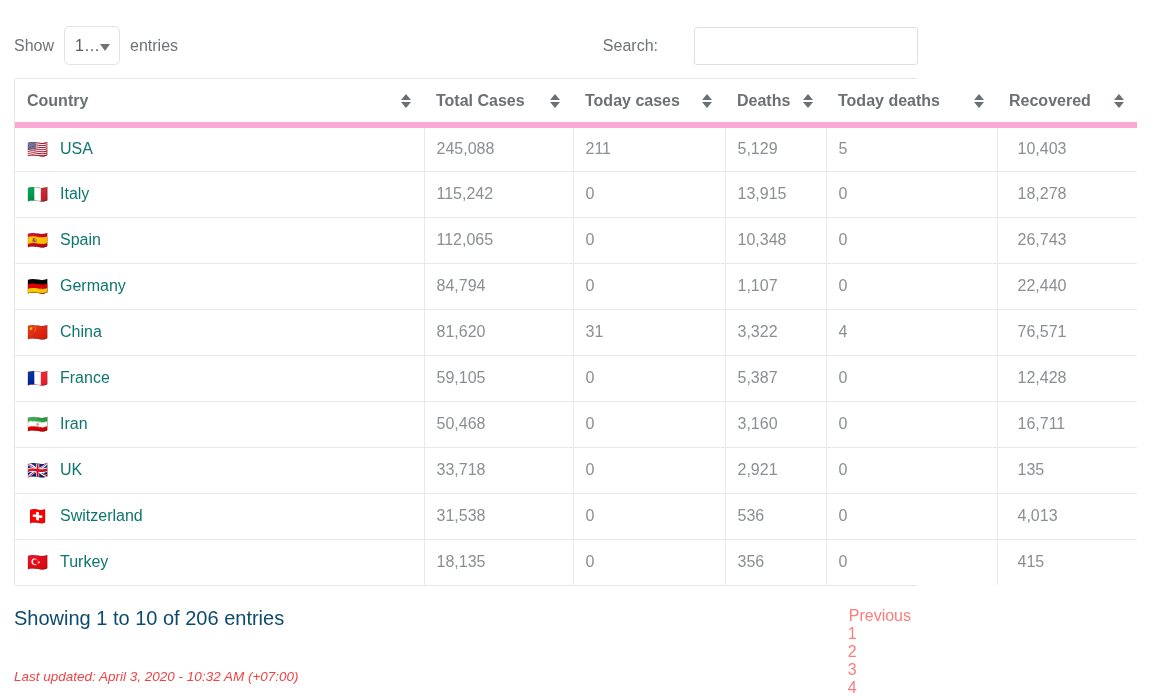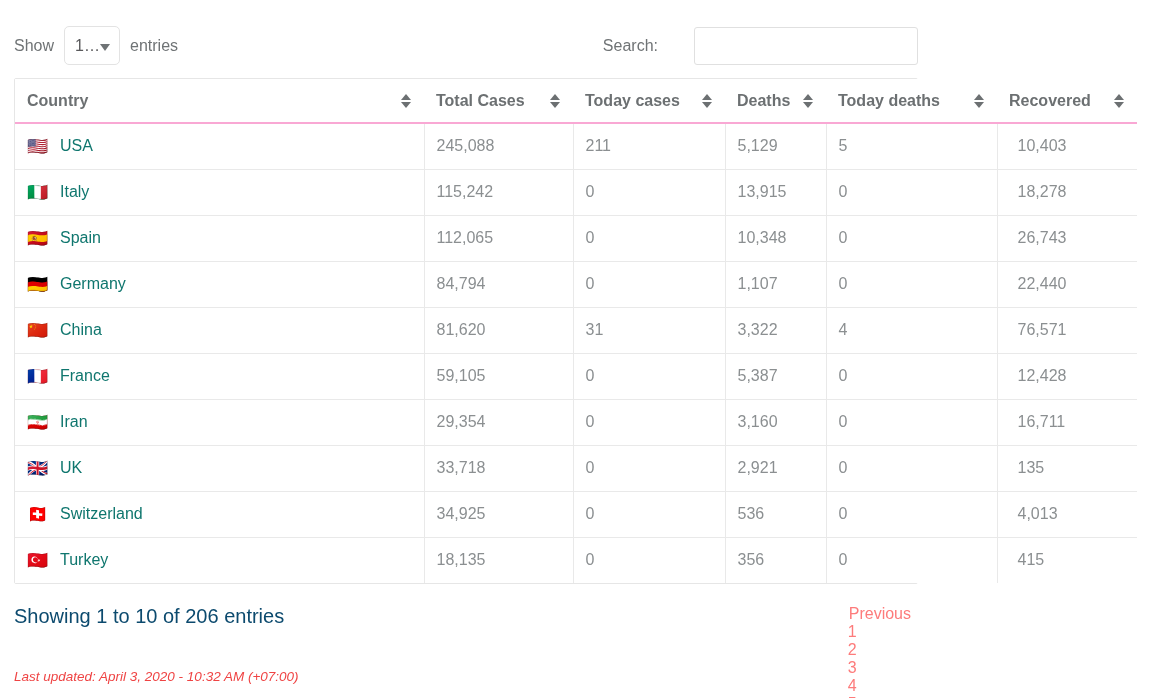--- a/index.html
+++ b/index.html
@@ -114,21 +114,21 @@
     width: 100%;
     border-collapse: collapse;
     table-layout: fixed;
   }
   table.dt thead th {
     text-align: left;
     font-size: 16px;
     font-weight: bold;
     color: #6c7072;
     padding: 13px 12px 12px 12px;
-    border-bottom: 2px solid #f9a8d4;
+    border-bottom: 6px solid #f9a8d4;
     background: #fff;
     position: relative;
     cursor: pointer;
     white-space: nowrap;
     box-sizing: border-box;
   }
   .th-inner {
     display: flex;
     align-items: center;
     justify-content: space-between;
@@ -398,21 +398,21 @@
             <td>0</td>
             <td>12,428</td>
           </tr>
           <tr>
             <td>
               <div class="country-cell">
                 <span class="flag">🇮🇷</span>
                 <span class="country-name">Iran</span>
               </div>
             </td>
-            <td>29,354</td>
+            <td>50,468</td>
             <td>0</td>
             <td>3,160</td>
             <td>0</td>
             <td>16,711</td>
           </tr>
           <tr>
             <td>
               <div class="country-cell">
                 <span class="flag">🇬🇧</span>
                 <span class="country-name">UK</span>
@@ -424,21 +424,21 @@
             <td>0</td>
             <td>135</td>
           </tr>
           <tr>
             <td>
               <div class="country-cell">
                 <span class="flag">🇨🇭</span>
                 <span class="country-name">Switzerland</span>
               </div>
             </td>
-            <td>34,925</td>
+            <td>31,538</td>
             <td>0</td>
             <td>536</td>
             <td>0</td>
             <td>4,013</td>
           </tr>
           <tr>
             <td>
               <div class="country-cell">
                 <span class="flag">🇹🇷</span>
                 <span class="country-name">Turkey</span>

